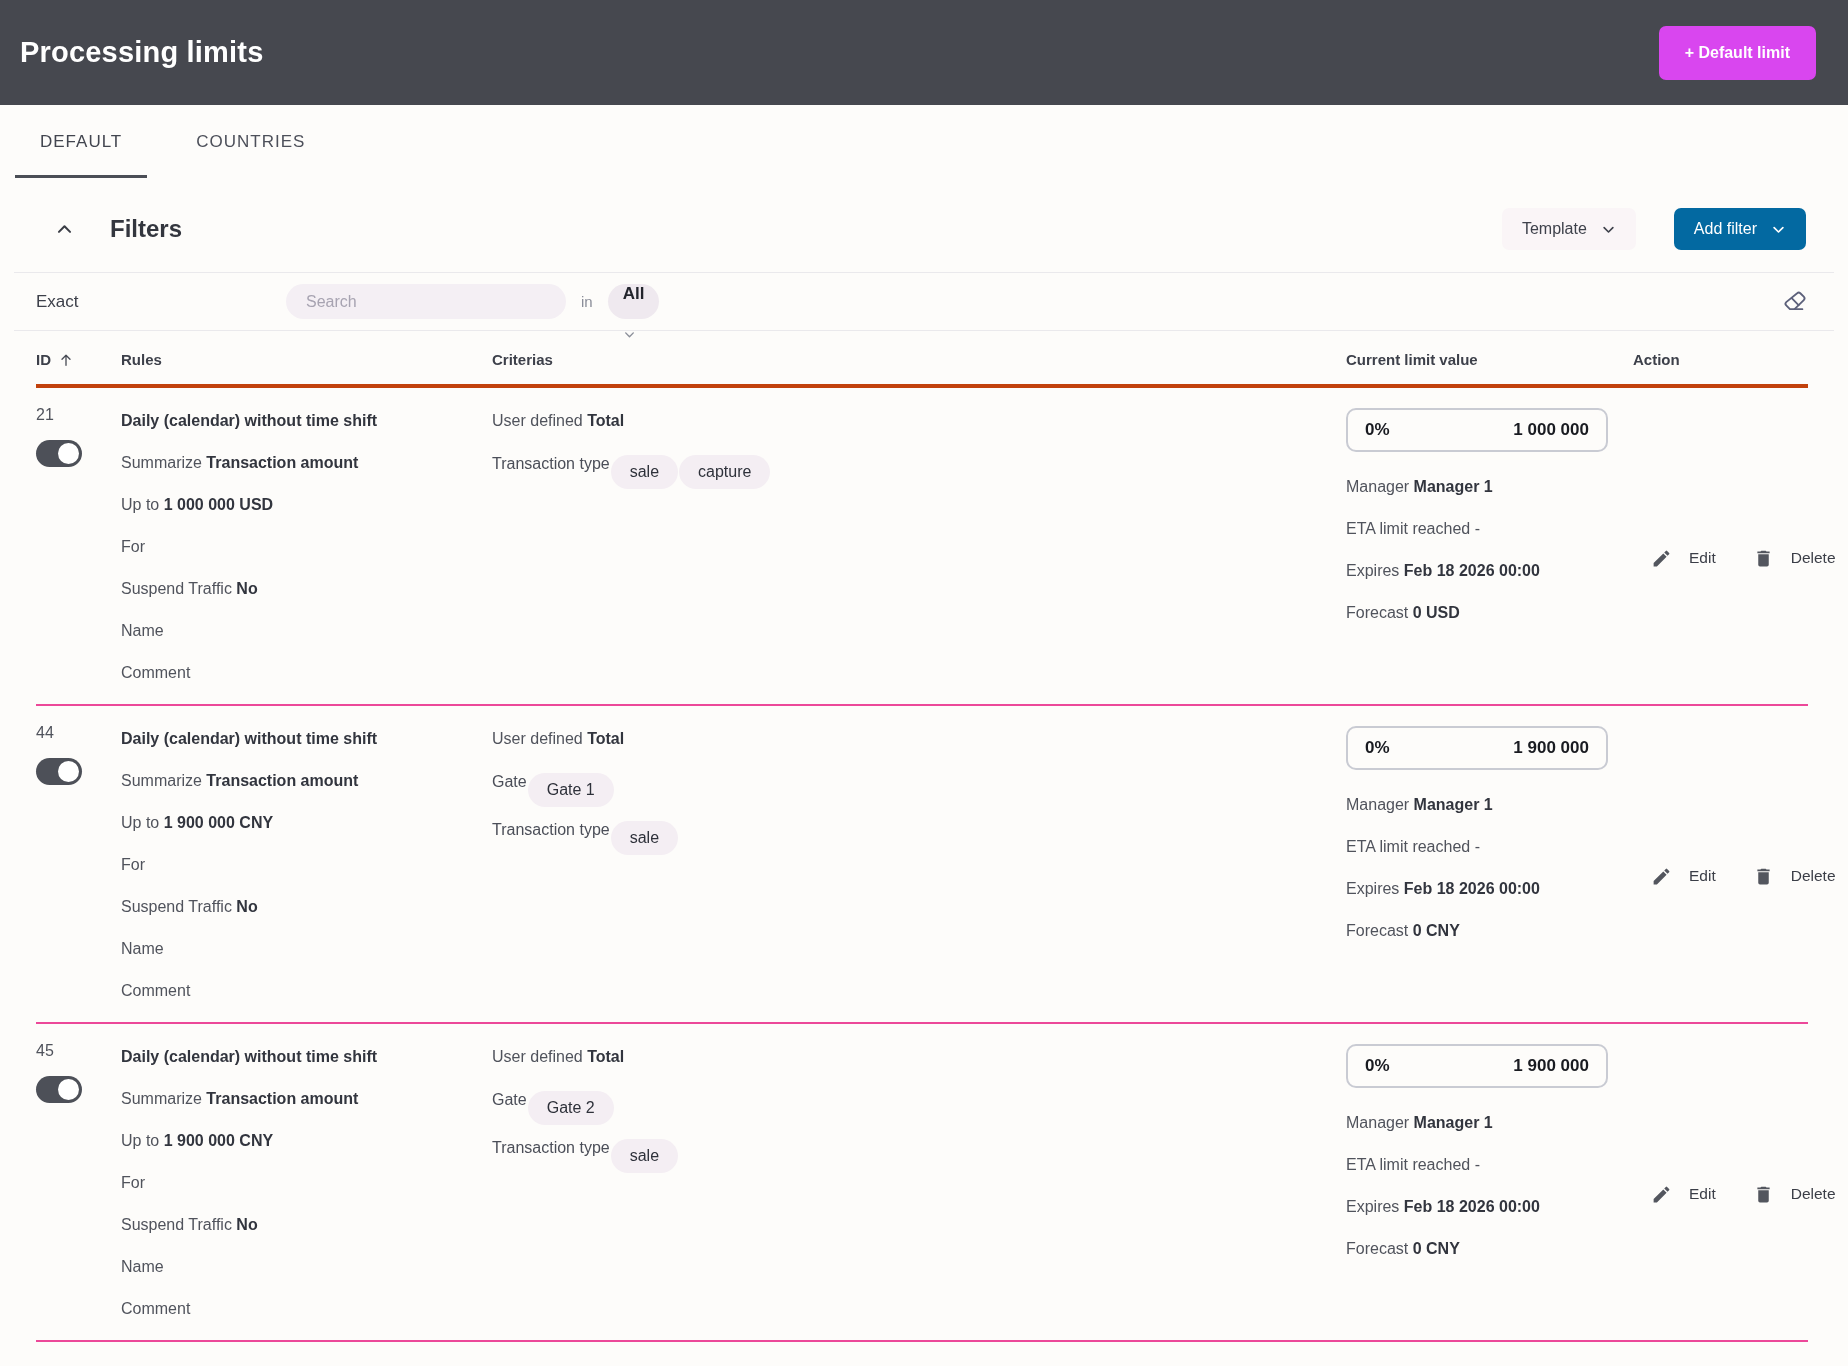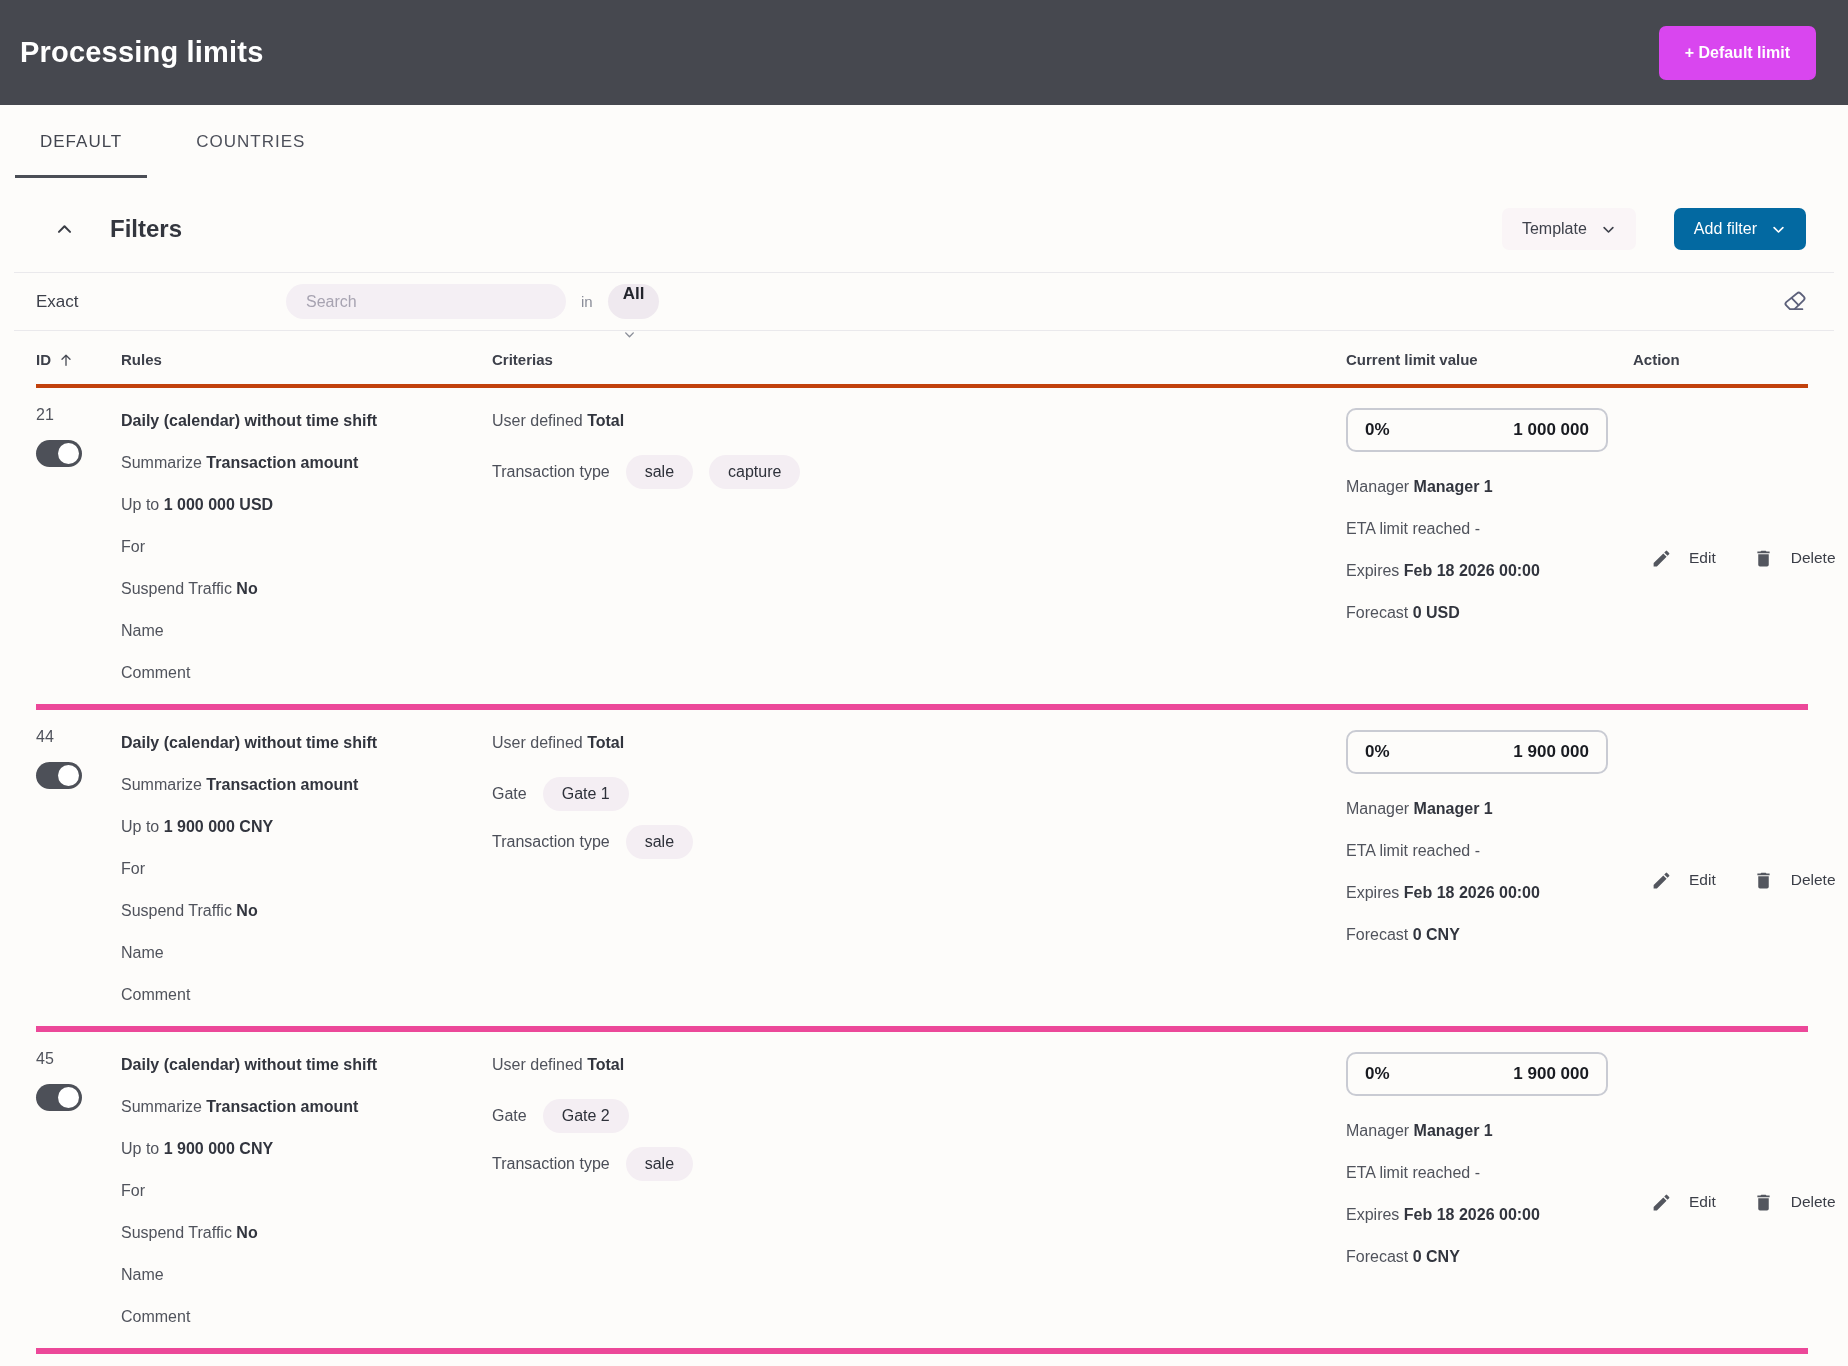--- a/index.html
+++ b/index.html
@@ -67,35 +67,35 @@
   }
   .eraser-btn { margin-left:auto; background:none; border:none; cursor:pointer; color:#5c607a; display:flex; }
 
   
   .table { margin:0 40px 0 36px; }
   .tgrid { display:grid; grid-template-columns:85px 371px 854px 287px 1fr; }
   .thead { border-bottom:4px solid #c2410c; padding:20px 0 16px; }
   .thead .col { font-size:15px; font-weight:700; color:#3d404a; }
   .col-id { display:flex; align-items:center; gap:7px; cursor:pointer; }
 
-  .trow { border-bottom:6px solid #ec4899; padding:12px 0 10px; }
+  .trow { border-bottom:2px solid #ec4899; padding:12px 0 10px; }
   .line { line-height:42px; font-size:16px; color:#50535c; white-space:nowrap; }
   .rules .line:first-child { font-weight:700; color:#32353e; }
 
   .cell-id { font-size:16px; color:#4a4d57; }
   .toggle {
     width:46px; height:27px; border-radius:14px; background:#4d5058; position:relative;
     margin-top:10px; cursor:pointer; border:none; display:block;
   }
   .toggle::after {
     content:""; position:absolute; right:3px; top:3px; width:21px; height:21px;
     border-radius:50%; background:#fff;
   }
 
-  .chip-row { display:flex; align-items:center; gap:16px; margin:13px 0 14px; }
+  .chip-row { display:flex; gap:1px; margin:13px 0 14px; }
   .chip {
     background:#f4eef3; border-radius:18px; padding:8px 19px; font-size:16px; color:#2e313a;
     display:inline-block;
   }
   .crit .first-line { margin-bottom:2px; }
 
   .limit-box {
     width:262px; height:44px; border:2px solid #c9cbd3; border-radius:10px;
     display:flex; align-items:center; justify-content:space-between; padding:0 17px;
     margin:8px 0 14px; background:#fdfcfa;

